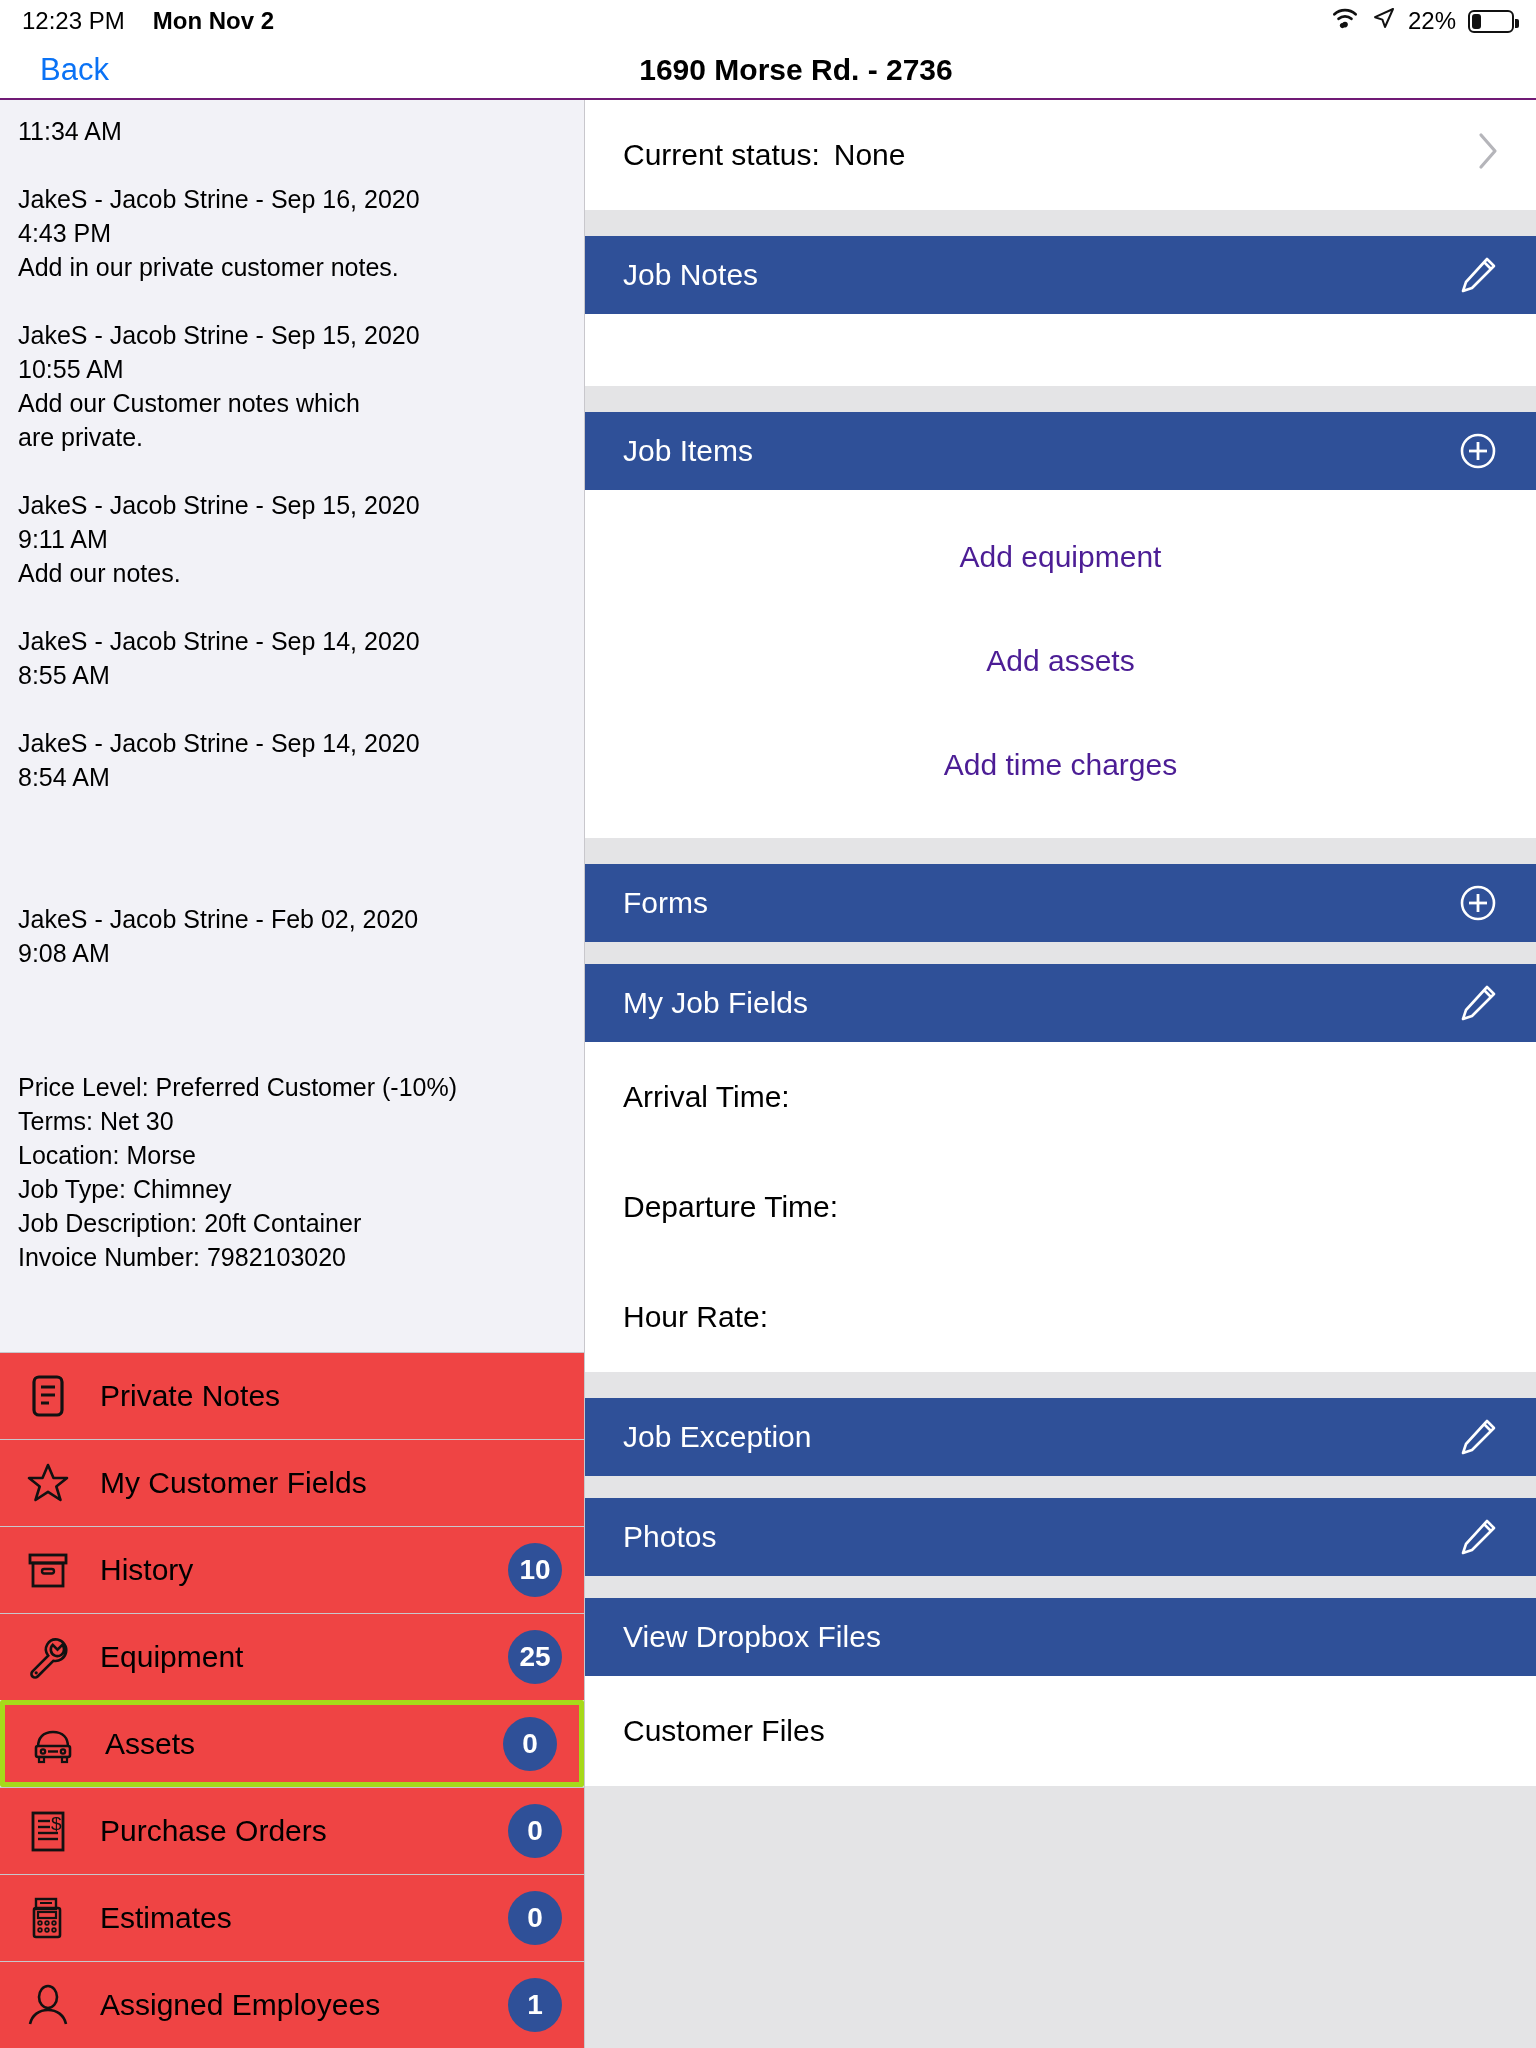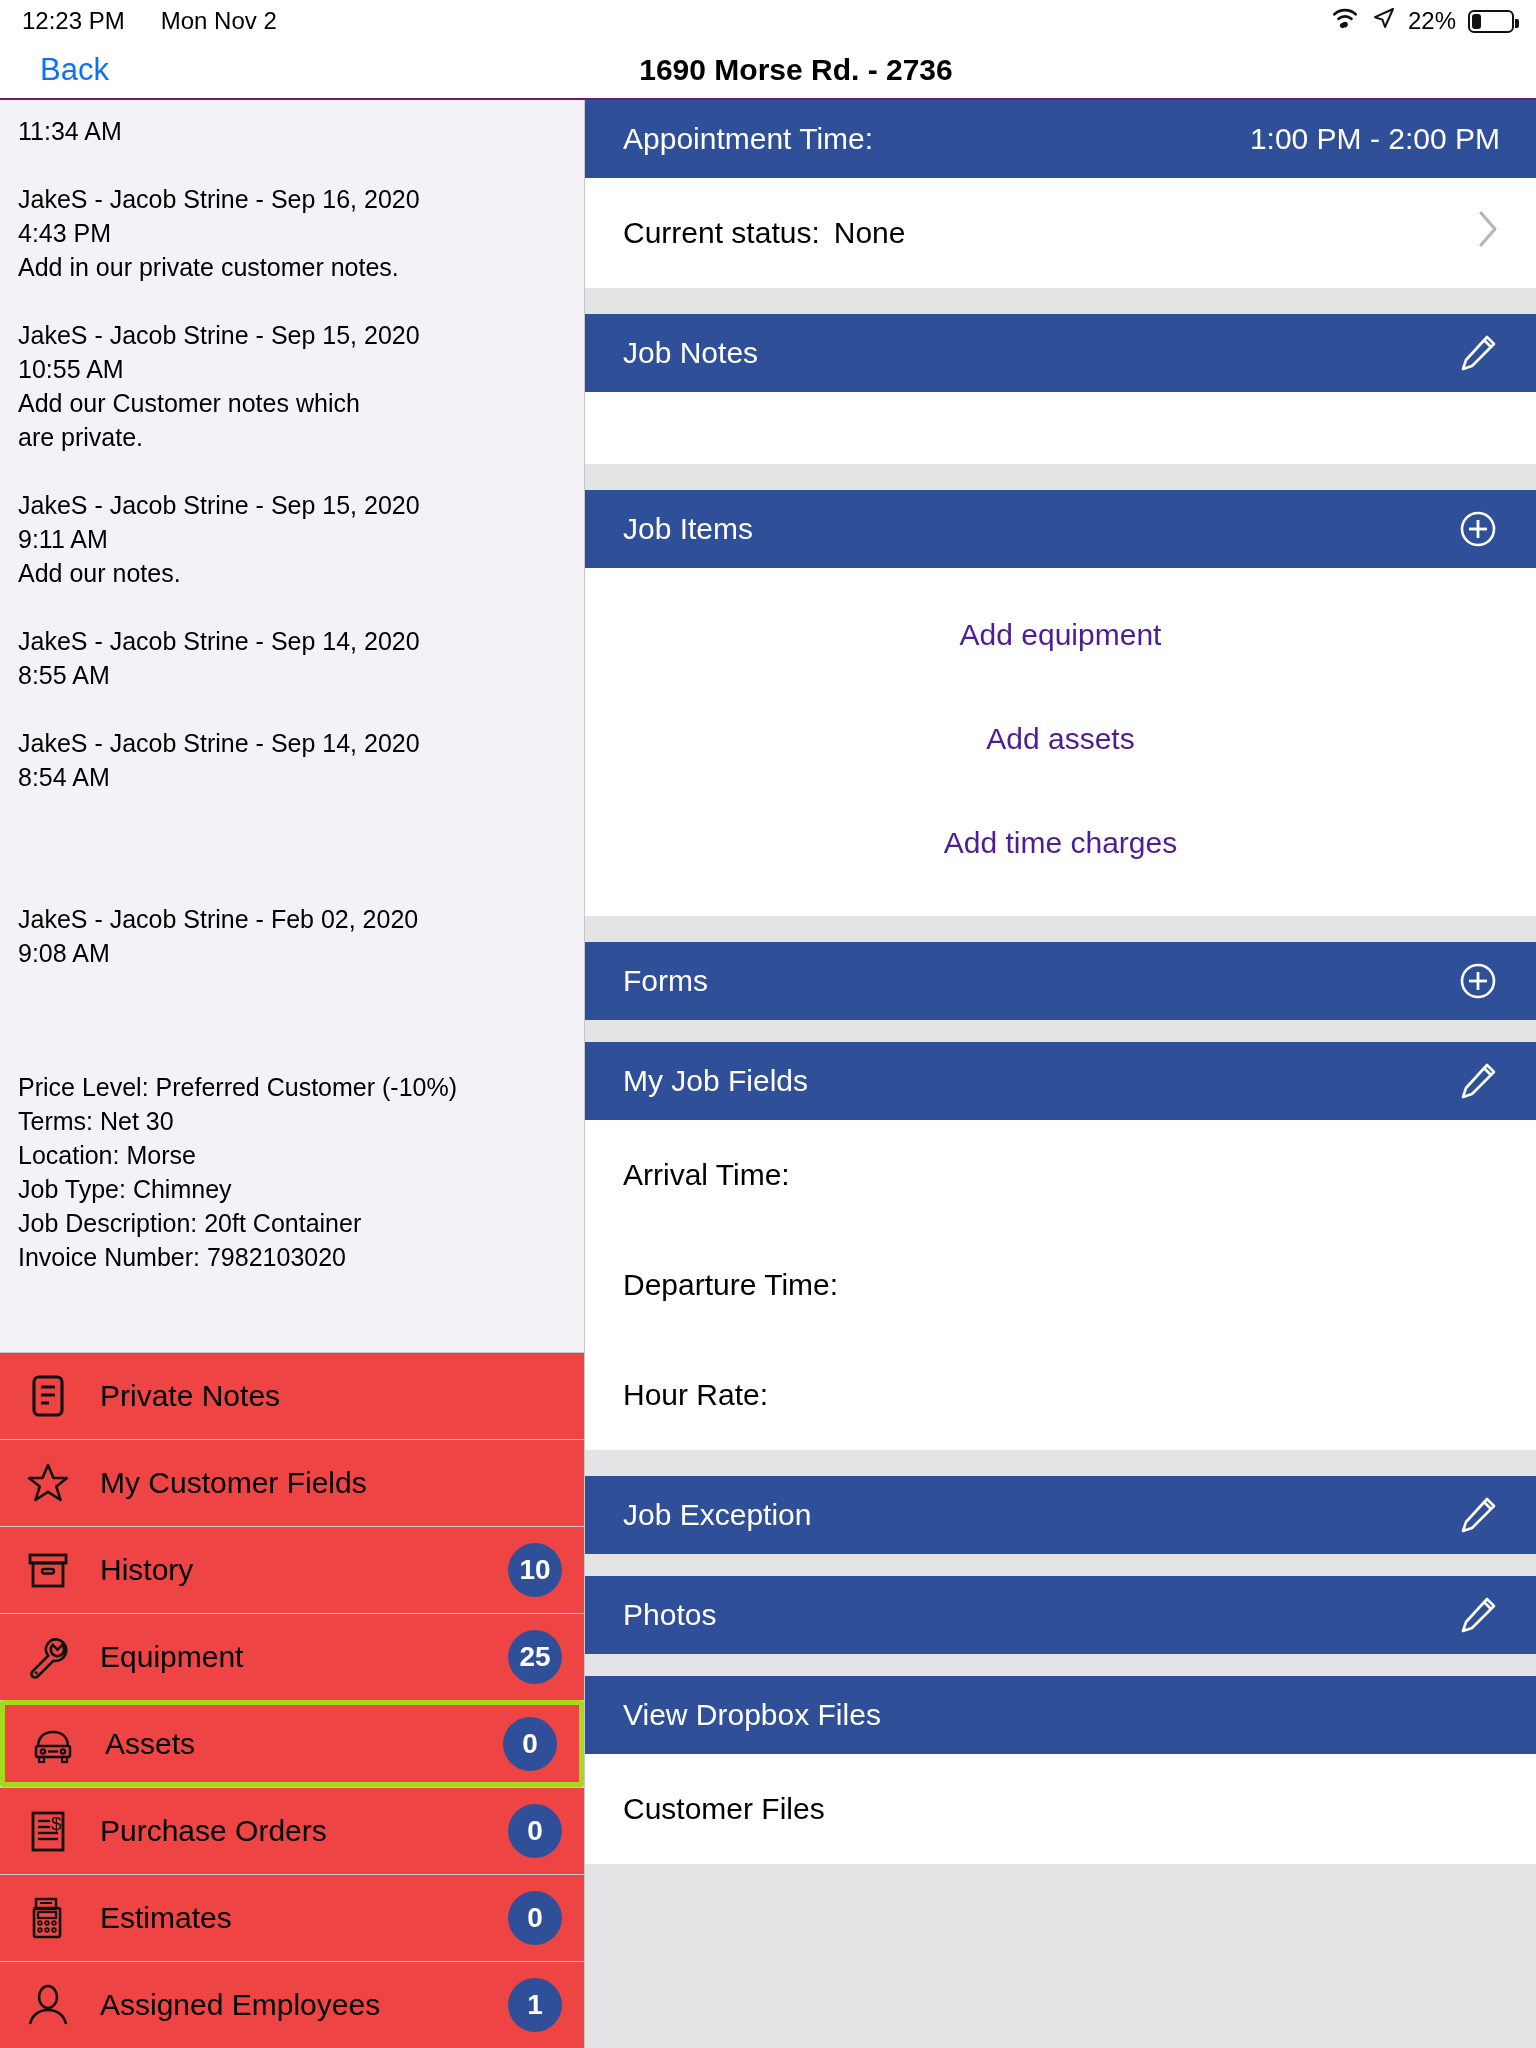--- a/index.html
+++ b/index.html
@@ -13,21 +13,21 @@
 
   
   .statusbar {
     height: 42px; width: 100%;
     display: flex; align-items: center;
     padding: 0 22px;
     background: #ffffff;
     font-size: 24px; color: #000;
   }
   .sb-time { font-weight: 400; }
-  .sb-date { margin-left: 36px; font-weight: 400; }
+  .sb-date { margin-left: 28px; font-weight: 700; }
   .sb-right { margin-left: auto; display: flex; align-items: center; gap: 12px; }
   .sb-pct { font-size: 24px; }
   .batt {
     width: 46px; height: 23px; border: 2.5px solid #111; border-radius: 6px;
     position: relative; display: inline-block;
   }
   .batt::after {
     content: ""; position: absolute; right: -7px; top: 7px;
     width: 4px; height: 9px; background: #111; border-radius: 0 2px 2px 0;
   }
@@ -339,24 +339,20 @@
           </span>
           <span class="mi-label">Assigned Employees</span>
           <span class="mi-badge">1</span>
         </div>
 
       </div>
     </div>
 
     <div class="right">
 
-      <div class="sec-header">
-        <span class="label">Appointment Time:</span>
-        <span class="value">1:00 PM - 2:00 PM</span>
-      </div>
 
       <div class="sec-row">
         <span>Current status:</span>
         <span style="margin-left:14px">None</span>
         <span class="chev">
           <svg width="22" height="38" viewBox="0 0 22 38">
               <path d="M3 3 L17 19 L3 35" fill="none" stroke="#b5b5ba" stroke-width="3.2" stroke-linecap="round" stroke-linejoin="round"></path>
             </svg>
         </span>
       </div>

